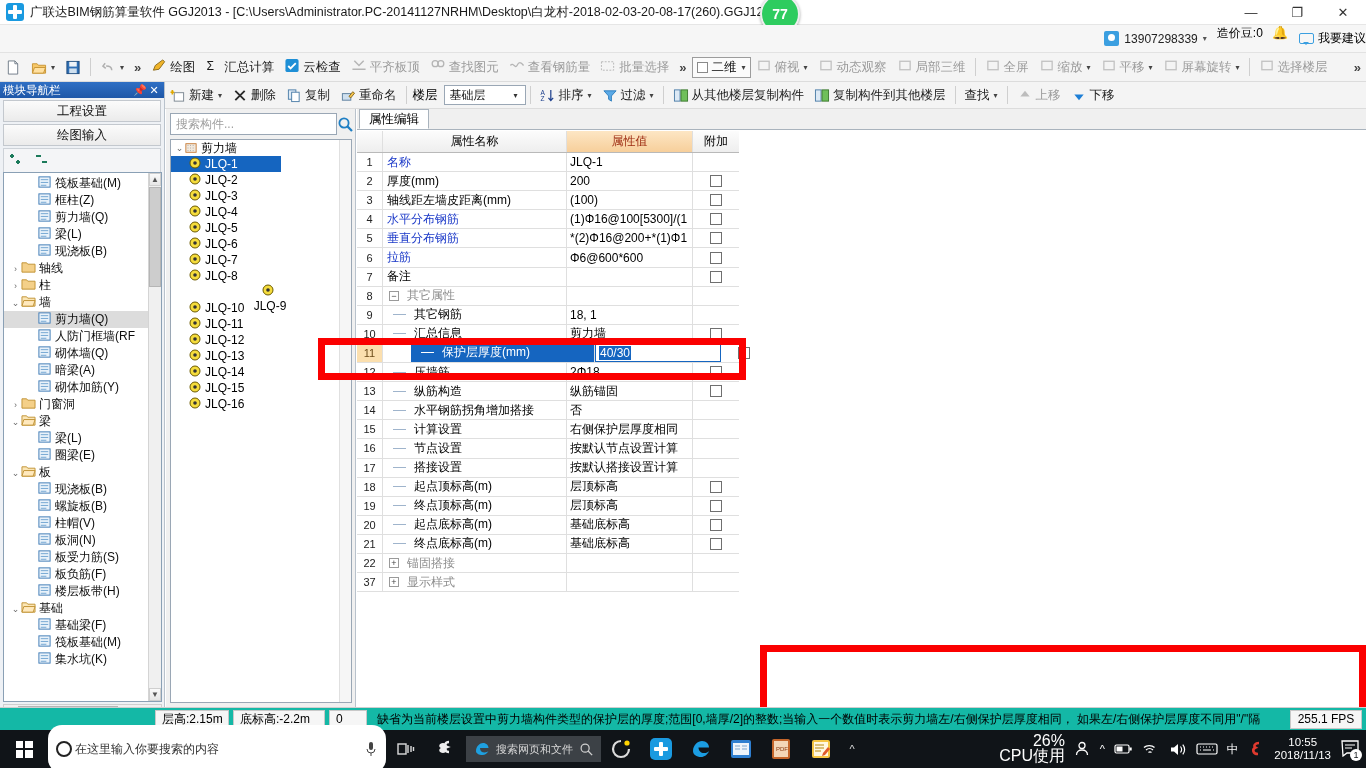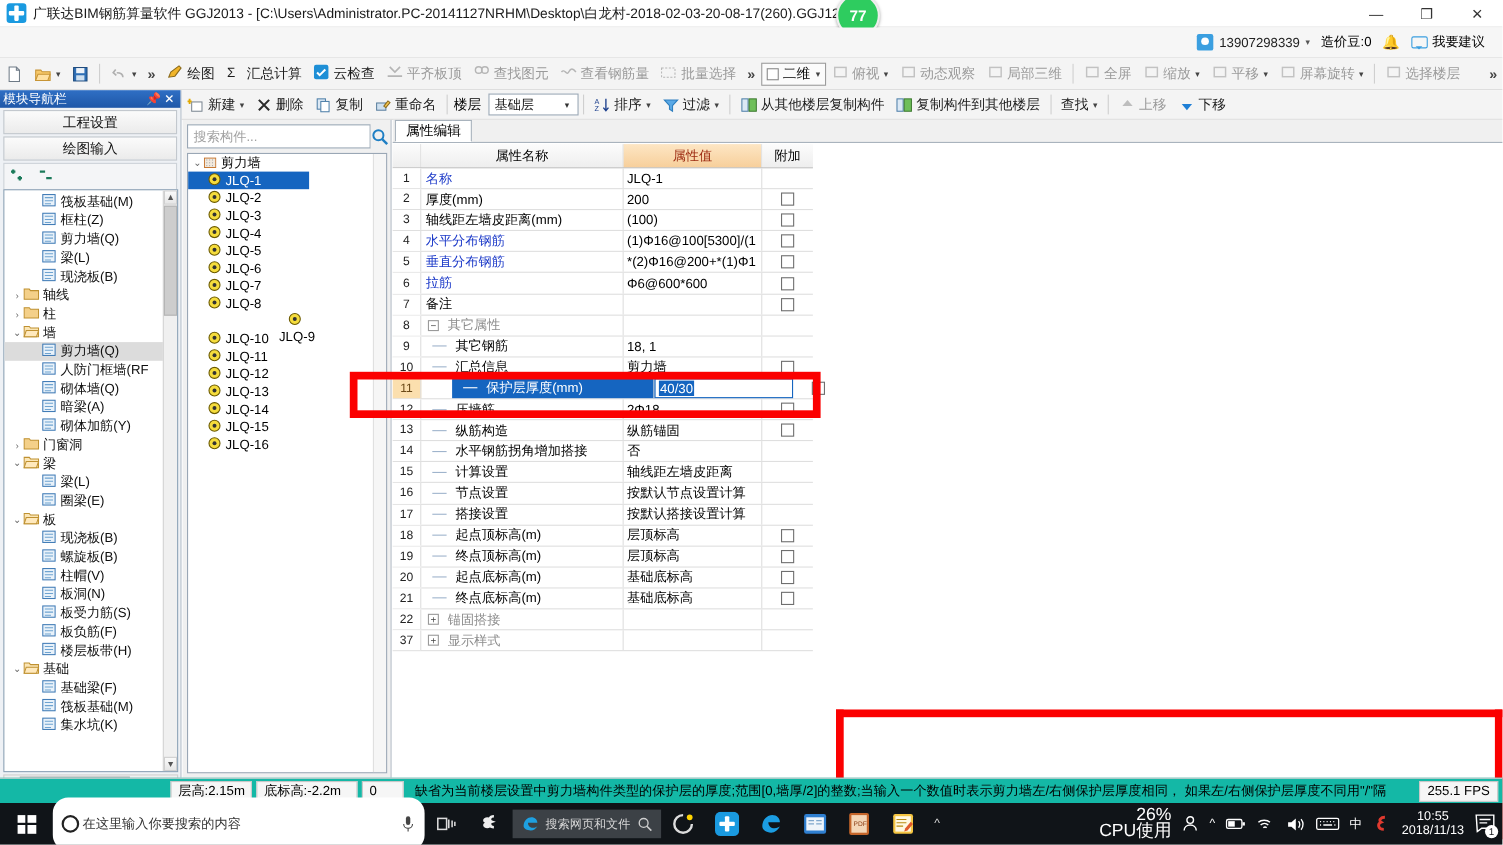--- a/index.html
+++ b/index.html
@@ -32,21 +32,21 @@
   .badge77 {
     position:absolute; left:760px; top:-6px; width:40px;height:40px;border-radius:50%;
     background:#2ecc5f; border:2px solid #eee; color:#fff; font-size:14px; font-weight:bold;
     display:flex;align-items:center;justify-content:center; box-shadow:0 1px 3px rgba(0,0,0,.35);
   }
 
   
   .menurow {
     position:absolute; left:0; top:25px; width:1366px; height:28px;
     background:#f6f6f6; border-bottom:1px solid #e2e2e2;
-    display:flex; align-items:center; justify-content:flex-end; padding-right:16px;
+    display:flex; justify-content:flex-end; padding-right:0;
   }
   .acct { display:flex; align-items:center; gap:5px; font-size:12px; color:#222; }
   .acct .av { width:15px;height:15px;background:#3b9fe0;border-radius:2px;position:relative;}
   .acct .av:after{content:"";position:absolute;left:4px;top:3px;width:7px;height:7px;border-radius:50%;background:#fff;}
   .acct .caret{font-size:8px;color:#555;}
   .bell { color:#2f8fd0; font-size:13px; }
   .sugg-ico { display:inline-block; width:15px;height:11px;border:1.4px solid #3b9fe0;border-radius:2px;position:relative;}
   .sugg-ico:after{content:"";position:absolute;left:3px;bottom:-5px;width:0;height:0;border:3px solid transparent;border-top-color:#3b9fe0;}
 
   
@@ -1038,21 +1038,21 @@
             </div>
             <div class="c-chk"></div>
           </div>
           <div class="gr">
             <div class="c-num">15</div>
             <div class="c-name">
               <span class="dash"></span>
               <span class="lbl">计算设置</span>
             </div>
             <div class="c-val">
-              <span>轴线距左墙皮距离</span>
+              <span>右侧保护层厚度相同</span>
             </div>
             <div class="c-chk"></div>
           </div>
           <div class="gr">
             <div class="c-num">16</div>
             <div class="c-name">
               <span class="dash"></span>
               <span class="lbl">节点设置</span>
             </div>
             <div class="c-val">

